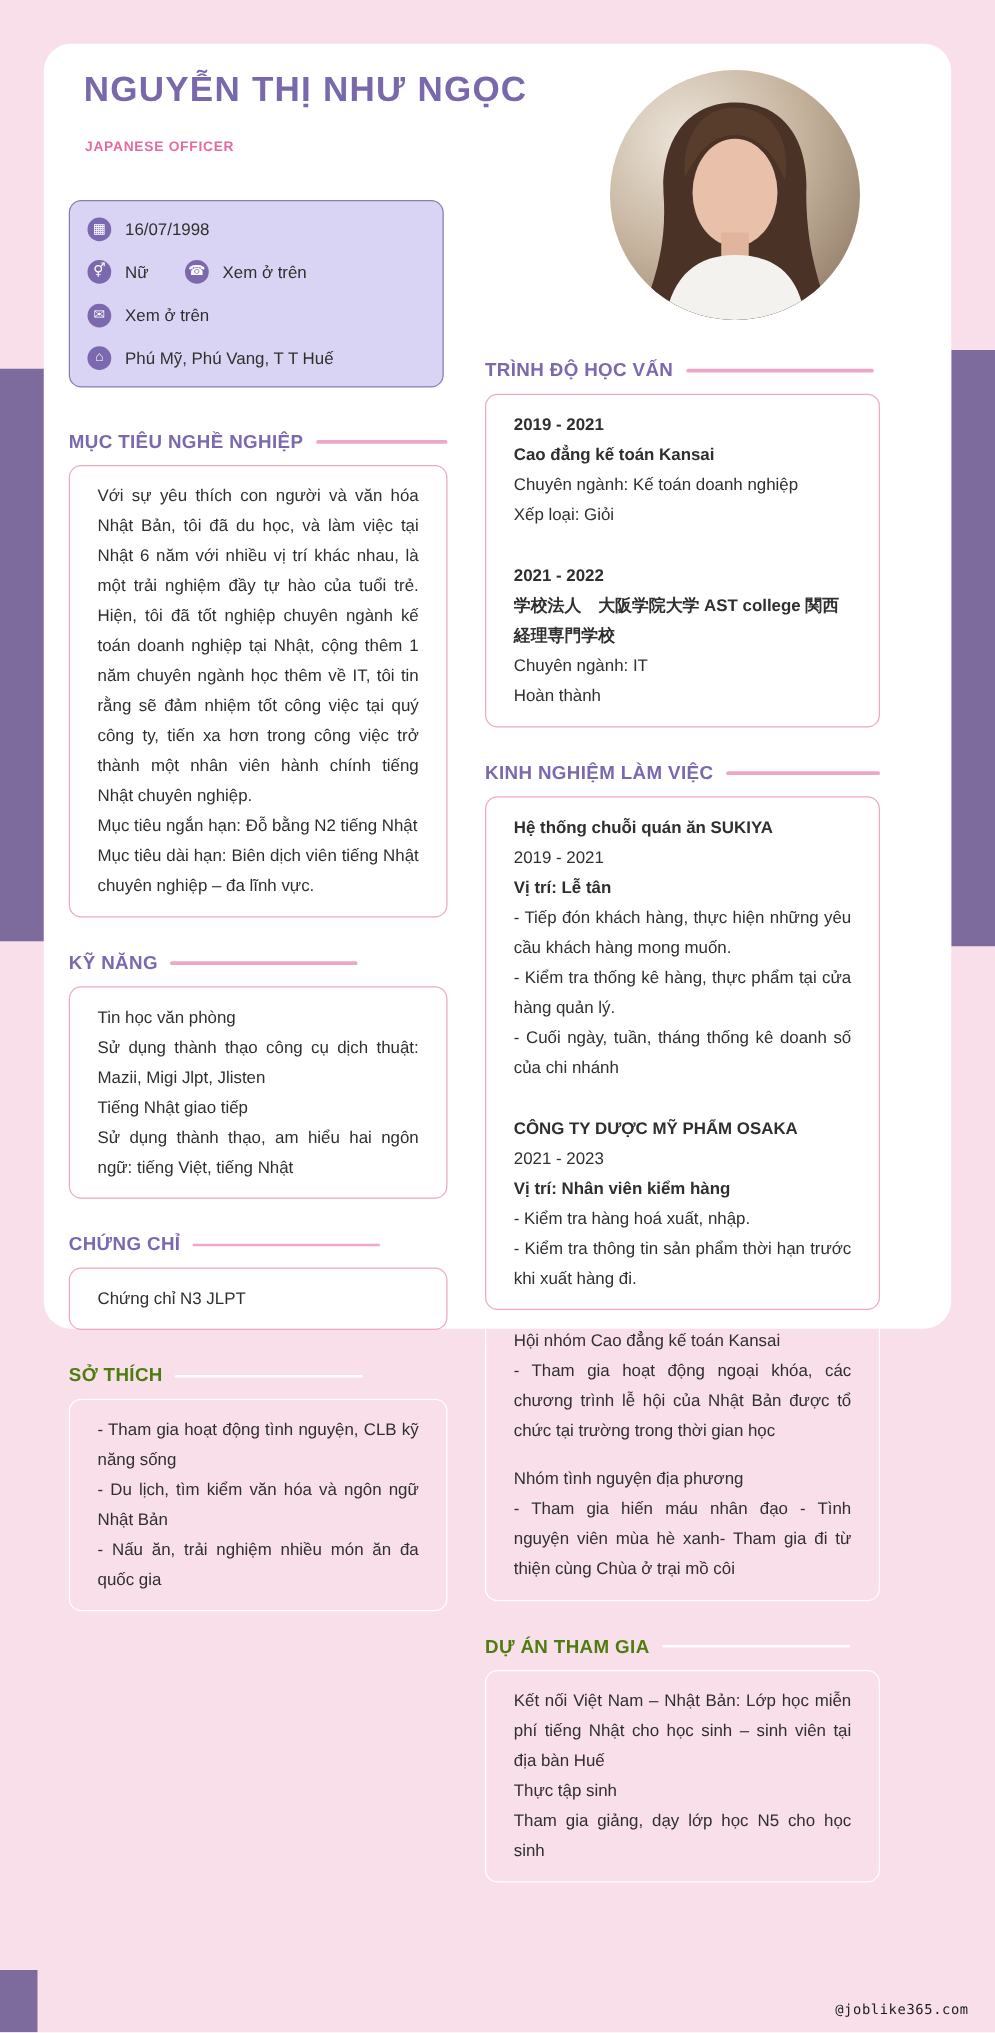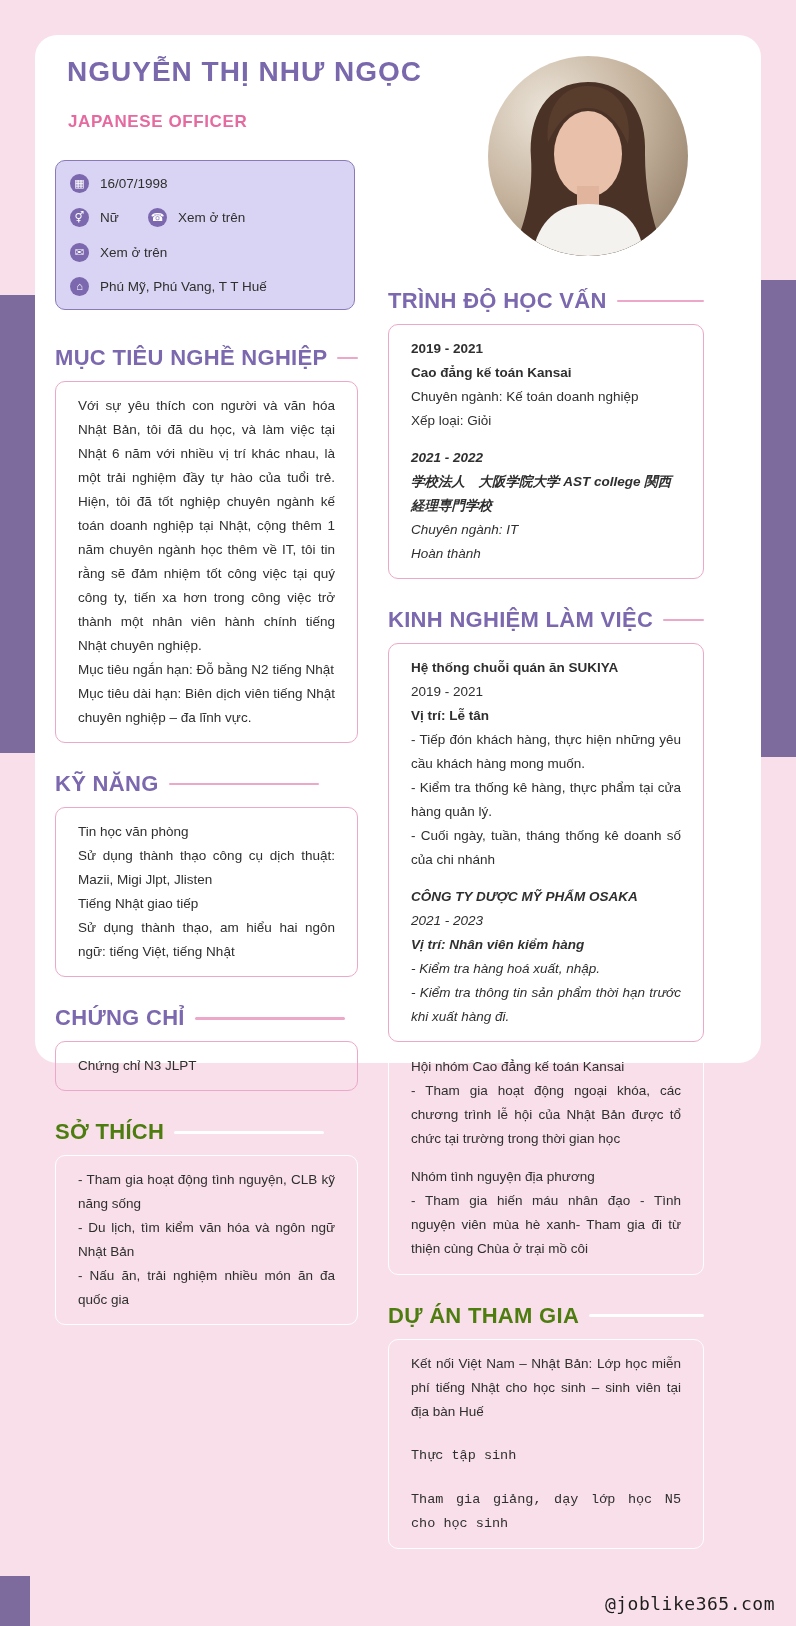--- a/index.html
+++ b/index.html
@@ -32,21 +32,21 @@
 
   .layer { position: absolute; z-index: 2; }
 
   .name {
     left: 67px; top: 56px;
     font-size: 28px; font-weight: bold;
     color: #7a68ad; letter-spacing: 1px;
   }
   .subtitle {
     left: 68px; top: 112px;
-    font-size: 17px; font-weight: bold;
+    font-size: 11px; font-weight: bold;
     color: #e56a9f; letter-spacing: 0.6px;
   }
 
   
   .photo {
     left: 488px; top: 56px;
     width: 200px; height: 200px;
     border-radius: 50%;
     overflow: hidden;
   }
@@ -70,46 +70,46 @@
     display: inline-flex; align-items: center; justify-content: center;
     flex: none;
   }
   .w-gender { width: 37px; }
 
   
   .col-left  { left: 55px;  top: 345px; width: 303px; }
   .col-right { left: 388px; top: 288px; width: 316px; }
 
   .sec-head { display: flex; align-items: center; gap: 10px; margin-bottom: 10px; }
-  .sec-title { font-size: 22px; font-weight: bold; letter-spacing: 0.3px; white-space: nowrap; }
+  .sec-title { font-size: 15px; font-weight: bold; letter-spacing: 0.3px; white-space: nowrap; }
   .rule { flex: 1; max-width: 150px; height: 2.5px; border-radius: 2px; }
   .h-purple .sec-title { color: #7b68ae; }
   .h-purple .rule { background: #eda7c8; }
   .h-white .sec-title { color: #4d7c0f; }
   .h-white .rule { background: #ffffff; }
 
   .box {
     border: 1.5px solid #eda7c8;
     border-radius: 10px;
     padding: 12px 22px;
     font-size: 13.5px;
     line-height: 1.78;
   }
   .box.white-border { border-color: #ffffff; }
   .mt { margin-top: 28px; }
   .justify { text-align: justify; }
   .b { font-weight: bold; }
-  .entry + .entry { margin-top: 13px; font-style: italic; }
+  .entry + .entry { margin-top: 25px; }
   .group + .group { margin-top: 14px; }
-  .proj-line + .proj-line { margin-top: 20px; font-family: Liberation Mono, monospace; }
+  .proj-line + .proj-line { margin-top: 0; }
 
   .footer {
     right: 21px; bottom: 12px;
     font-family: "DejaVu Sans Mono", monospace;
-    font-size: 18px; color: #1d1d1d; letter-spacing: 0.5px; margin-top: 36px;
+    font-size: 11px; color: #1d1d1d; letter-spacing: 0.5px; margin-top: 36px;
   }
 </style>
 </head>
 <body>
 
 <div class="page">
 
   <div class="band band-left"></div>
   <div class="band band-right"></div>
   <div class="band band-corner"></div>

